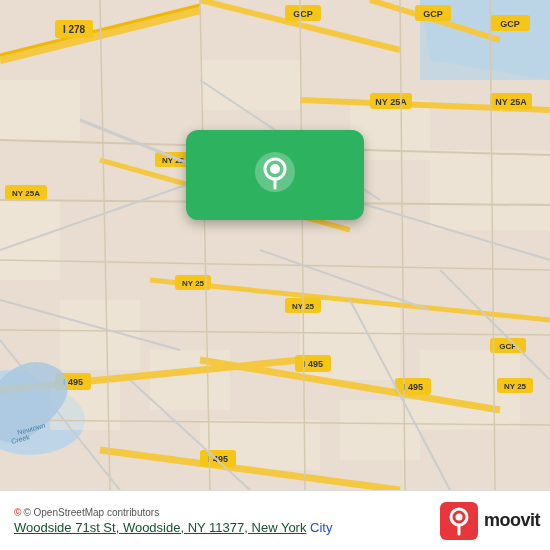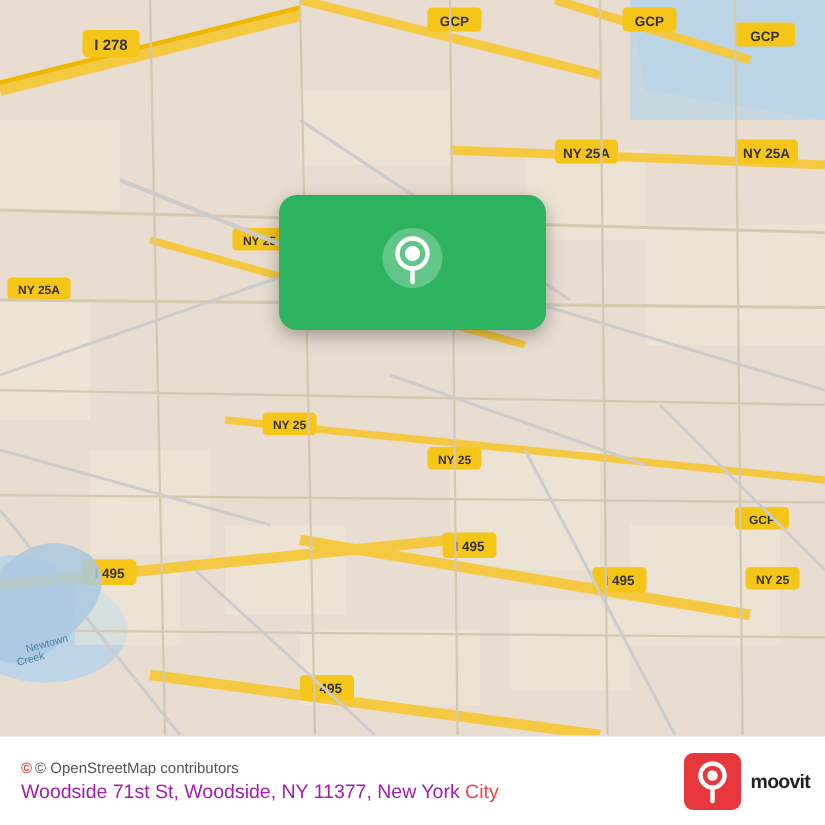--- a/index.html
+++ b/index.html
@@ -252,28 +252,28 @@
   </div>
 </div>
 
 <div id="bottom-bar">
   <div id="address-section">
     <div id="osm-attribution">
       <span style="color:#e74c3c; font-weight:bold; font-size:10px;">©</span>
       <span style="font-size:10px; color:#555;">© OpenStreetMap contributors</span>
     </div>
     <div id="address-text">
-      <span style="font-size:13px; color:#a21caf;">Woodside 71st St, Woodside, NY 11377, New York</span>
-      <span style="font-size:13px; color:#ef4444;">City</span>
+      <span style="font-size:13px; color:#14532d;text-decoration:underline;">Woodside 71st St, Woodside, NY 11377, New York</span>
+      <span style="font-size:13px; color:#1d4ed8;">City</span>
     </div>
   </div>
 
   <div id="moovit-logo">
 
     <svg id="moovit-icon" width="38" height="38" viewBox="0 0 38 38" xmlns="http://www.w3.org/2000/svg">
       <rect width="38" height="38" rx="6" fill="#e8363d"></rect>
       <circle cx="19" cy="15" r="8" fill="none" stroke="white" stroke-width="3"></circle>
       <circle cx="19" cy="15" r="3.5" fill="white"></circle>
       <line x1="19" y1="23" x2="19" y2="32" stroke="white" stroke-width="3" stroke-linecap="round"></line>
     </svg>
-    <span id="moovit-wordmark" style="font-size:13px; font-weight:bold; color:#222; letter-spacing:-0.5px;">moovit</span>
+    <span id="moovit-wordmark" style="font-size:18px; font-weight:bold; color:#222; letter-spacing:-0.5px;">moovit</span>
   </div>
 </div>
 
 </body></html>

